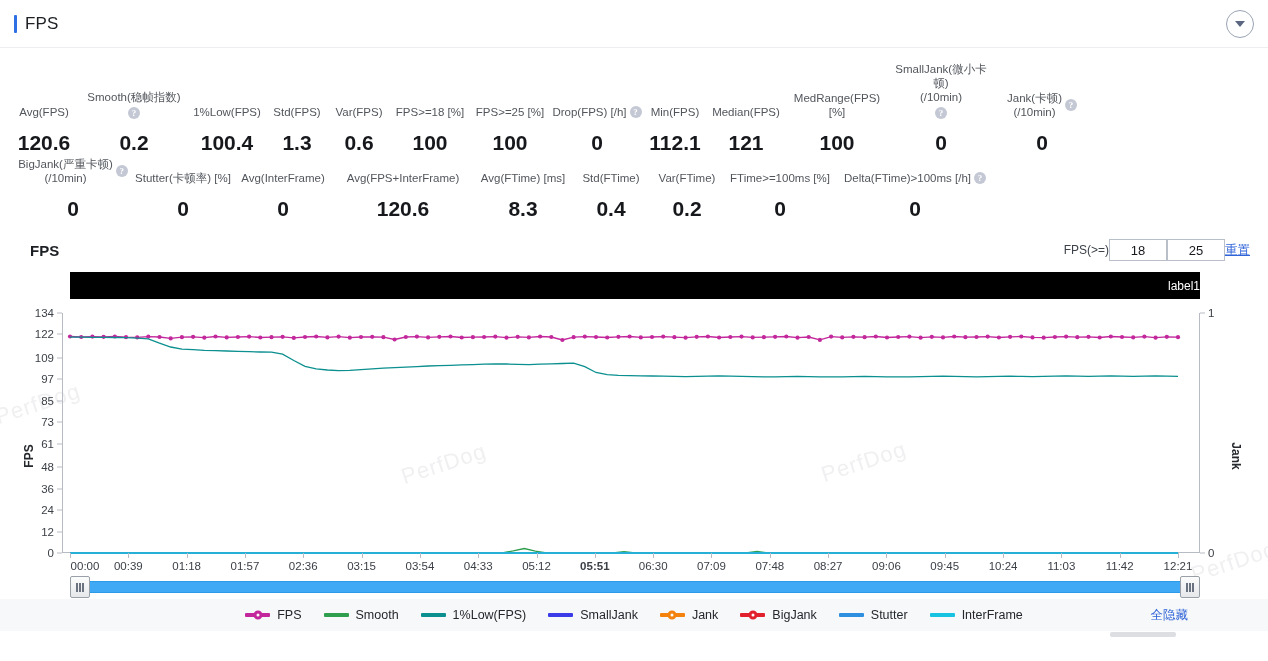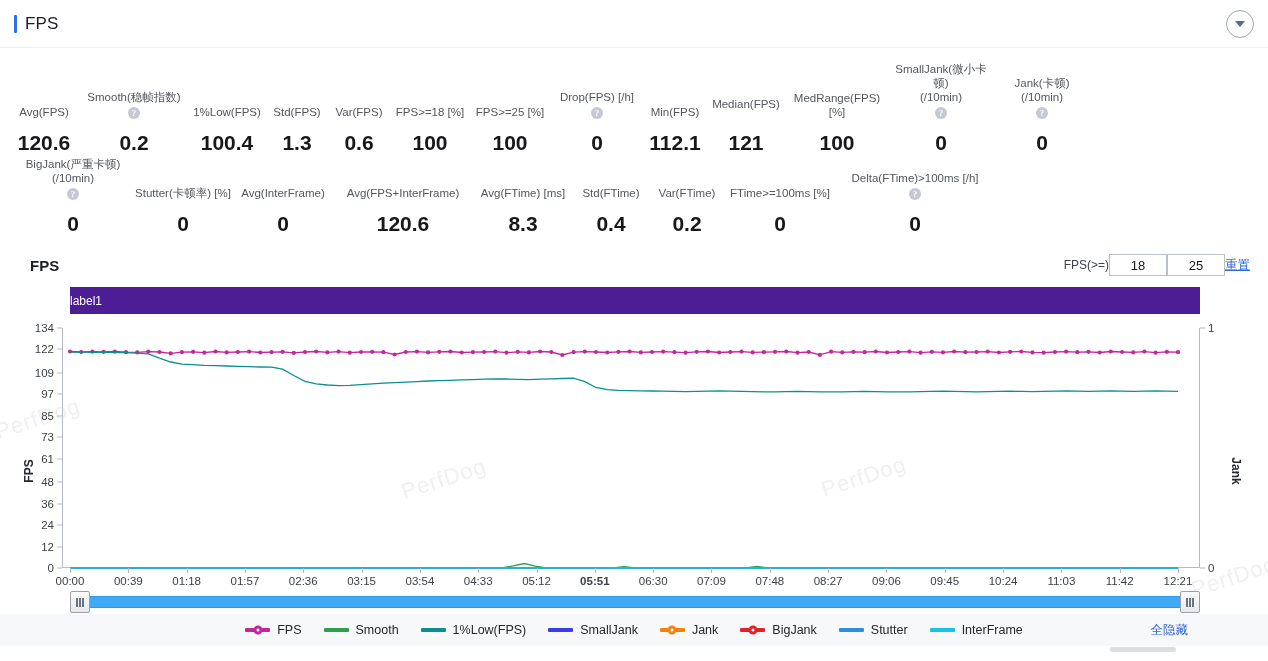--- a/index.html
+++ b/index.html
@@ -50,21 +50,21 @@
   }
   .metric {
     display: flex; flex-direction: column; align-items: center;
     text-align: center;
     padding: 0 2px;
   }
   .metric-label {
     font-size: 11.5px; color: #52565c; line-height: 14px;
     white-space: pre-line;
     display: flex; align-items: center; justify-content: center;
-    flex-wrap: wrap; gap: 3px; flex-direction: column;
+    flex-wrap: wrap; gap: 3px;
   }
   .metric-label .lbl-txt { white-space: pre-line; }
   .qmark {
     display: inline-flex; align-items: center; justify-content: center;
     width: 12px; height: 12px; border-radius: 50%;
     background: #c3c8d4; color: #fff; font-size: 9px; line-height: 12px;
     font-weight: bold; flex: 0 0 auto;
     font-family: "Liberation Serif", serif;
   }
   .metric-value {
@@ -92,22 +92,22 @@
 
   
   .plot {
     position: relative;
     width: 1268px; height: 360px;
     margin-top: 4px;
   }
   .label-bar {
     position: absolute; left: 70px; top: 1px;
     width: 1130px; height: 27px;
-    background: #4c1d95;
-    display: flex; align-items: center; justify-content: flex-start;
+    background: #000000;
+    display: flex; align-items: center; justify-content: flex-end;
   }
   .label-bar span { color: #fff; font-size: 12px; }
 
   .axis-left-title, .axis-right-title {
     position: absolute; font-size: 12px; color: #25282d; font-weight: bold;
   }
   .axis-left-title {
     left: 17px; top: 178px;
     transform: rotate(-90deg); transform-origin: center;
   }
@@ -246,21 +246,21 @@
         <div class="metric-value">100</div>
       </div>
       <div class="metric" style="width: 94px;">
         <div class="metric-label"><span class="lbl-txt">Drop(FPS) [/h]</span><span class="qmark">?</span></div>
         <div class="metric-value">0</div>
       </div>
       <div class="metric" style="width: 62px;">
         <div class="metric-label"><span class="lbl-txt">Min(FPS)</span></div>
         <div class="metric-value">112.1</div>
       </div>
-      <div class="metric" style="width: 80px; gap: 8px;">
+      <div class="metric" style="width: 80px;">
         <div class="metric-label"><span class="lbl-txt">Median(FPS)</span></div>
         <div class="metric-value">121</div>
       </div>
       <div class="metric" style="width: 102px;">
         <div class="metric-label"><span class="lbl-txt">MedRange(FPS)[%]</span></div>
         <div class="metric-value">100</div>
       </div>
       <div class="metric" style="width: 106px;">
         <div class="metric-label"><span class="lbl-txt">SmallJank(微小卡顿)
 (/10min)</span><span class="qmark">?</span></div>
@@ -473,21 +473,21 @@
         <div class="ytick" style="top: 44.7761px;">109</div>
         <div class="ytick-mark" style="top: 44.7761px;"></div>
         <div class="ytick" style="top: 21.4925px;">122</div>
         <div class="ytick-mark" style="top: 21.4925px;"></div>
         <div class="ytick" style="top: 0px;">134</div>
         <div class="ytick-mark" style="top: 0px;"></div>
         <div class="ytick-r" style="top: 240px;">0</div>
         <div class="ytick-mark-r" style="top: 240px;"></div>
         <div class="ytick-r" style="top: 0px;">1</div>
         <div class="ytick-mark-r" style="top: 0px;"></div>
-        <div class="xtick" style="left: 8px;">00:00</div>
+        <div class="xtick" style="left: 23px;">00:00</div>
         <div class="xtick-mark" style="left: 8px;"></div>
         <div class="xtick" style="left: 66.3158px;">00:39</div>
         <div class="xtick-mark" style="left: 66.3158px;"></div>
         <div class="xtick" style="left: 124.632px;">01:18</div>
         <div class="xtick-mark" style="left: 124.632px;"></div>
         <div class="xtick" style="left: 182.947px;">01:57</div>
         <div class="xtick-mark" style="left: 182.947px;"></div>
         <div class="xtick" style="left: 241.263px;">02:36</div>
         <div class="xtick-mark" style="left: 241.263px;"></div>
         <div class="xtick" style="left: 299.579px;">03:15</div>

